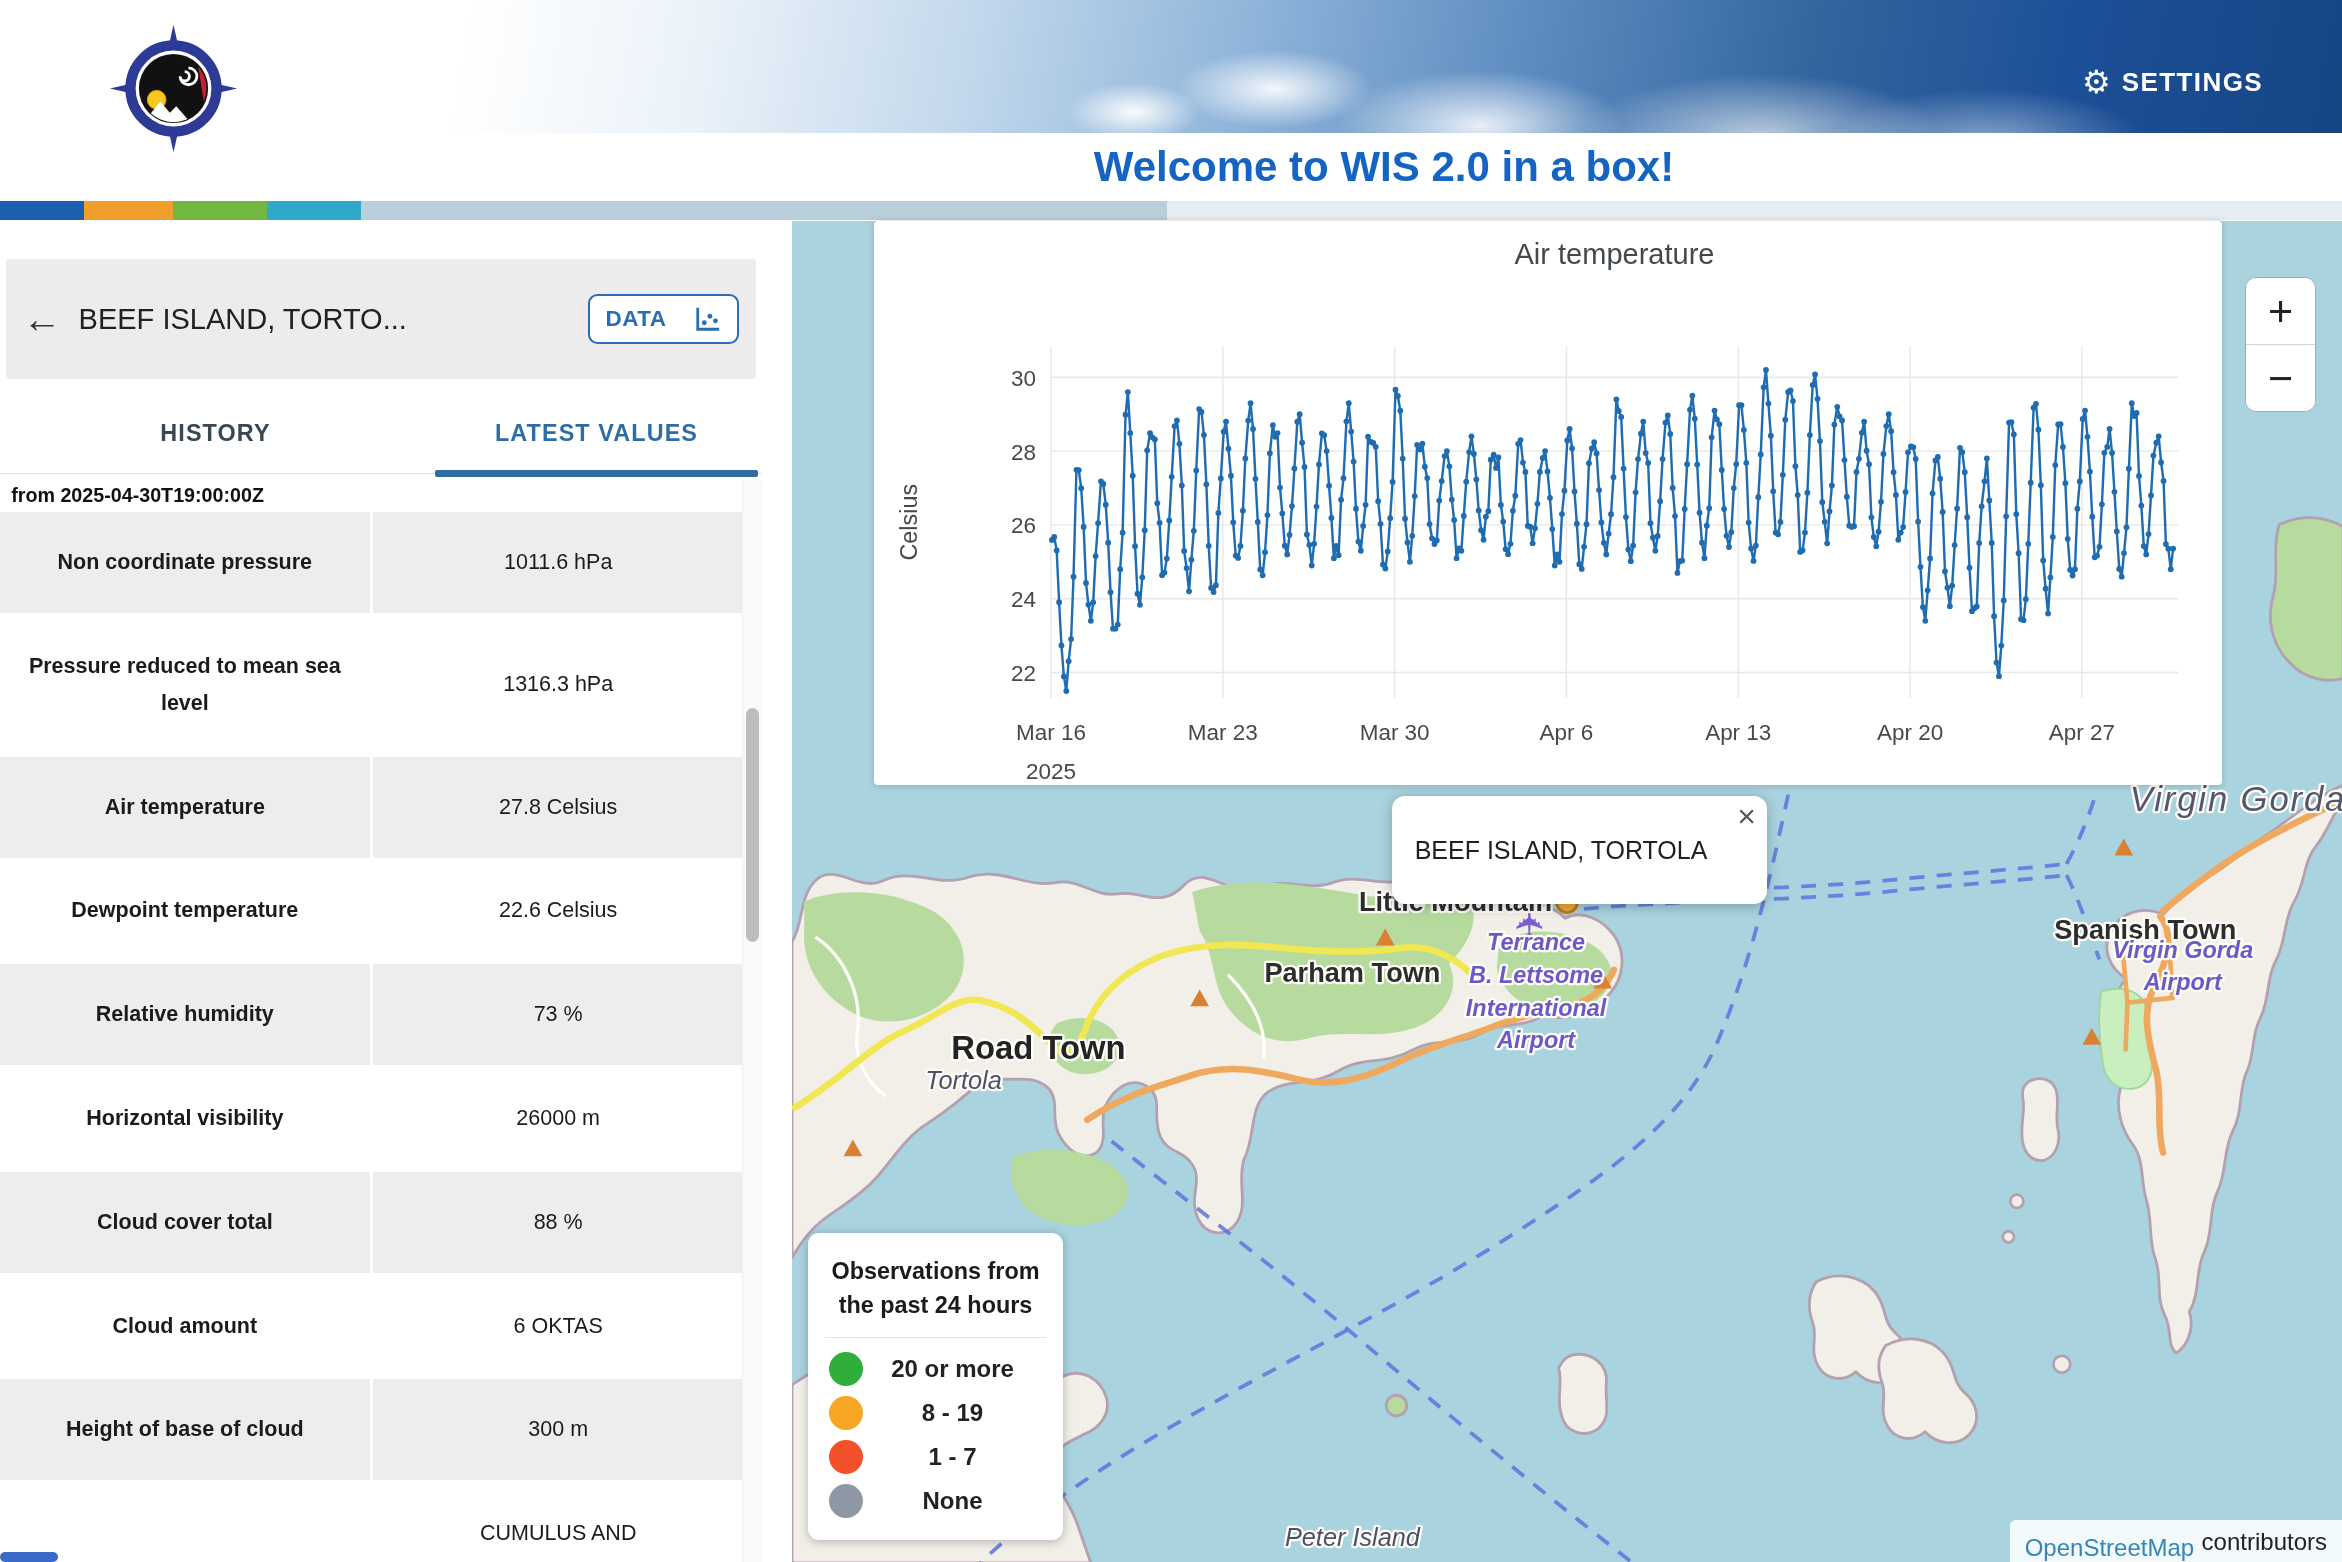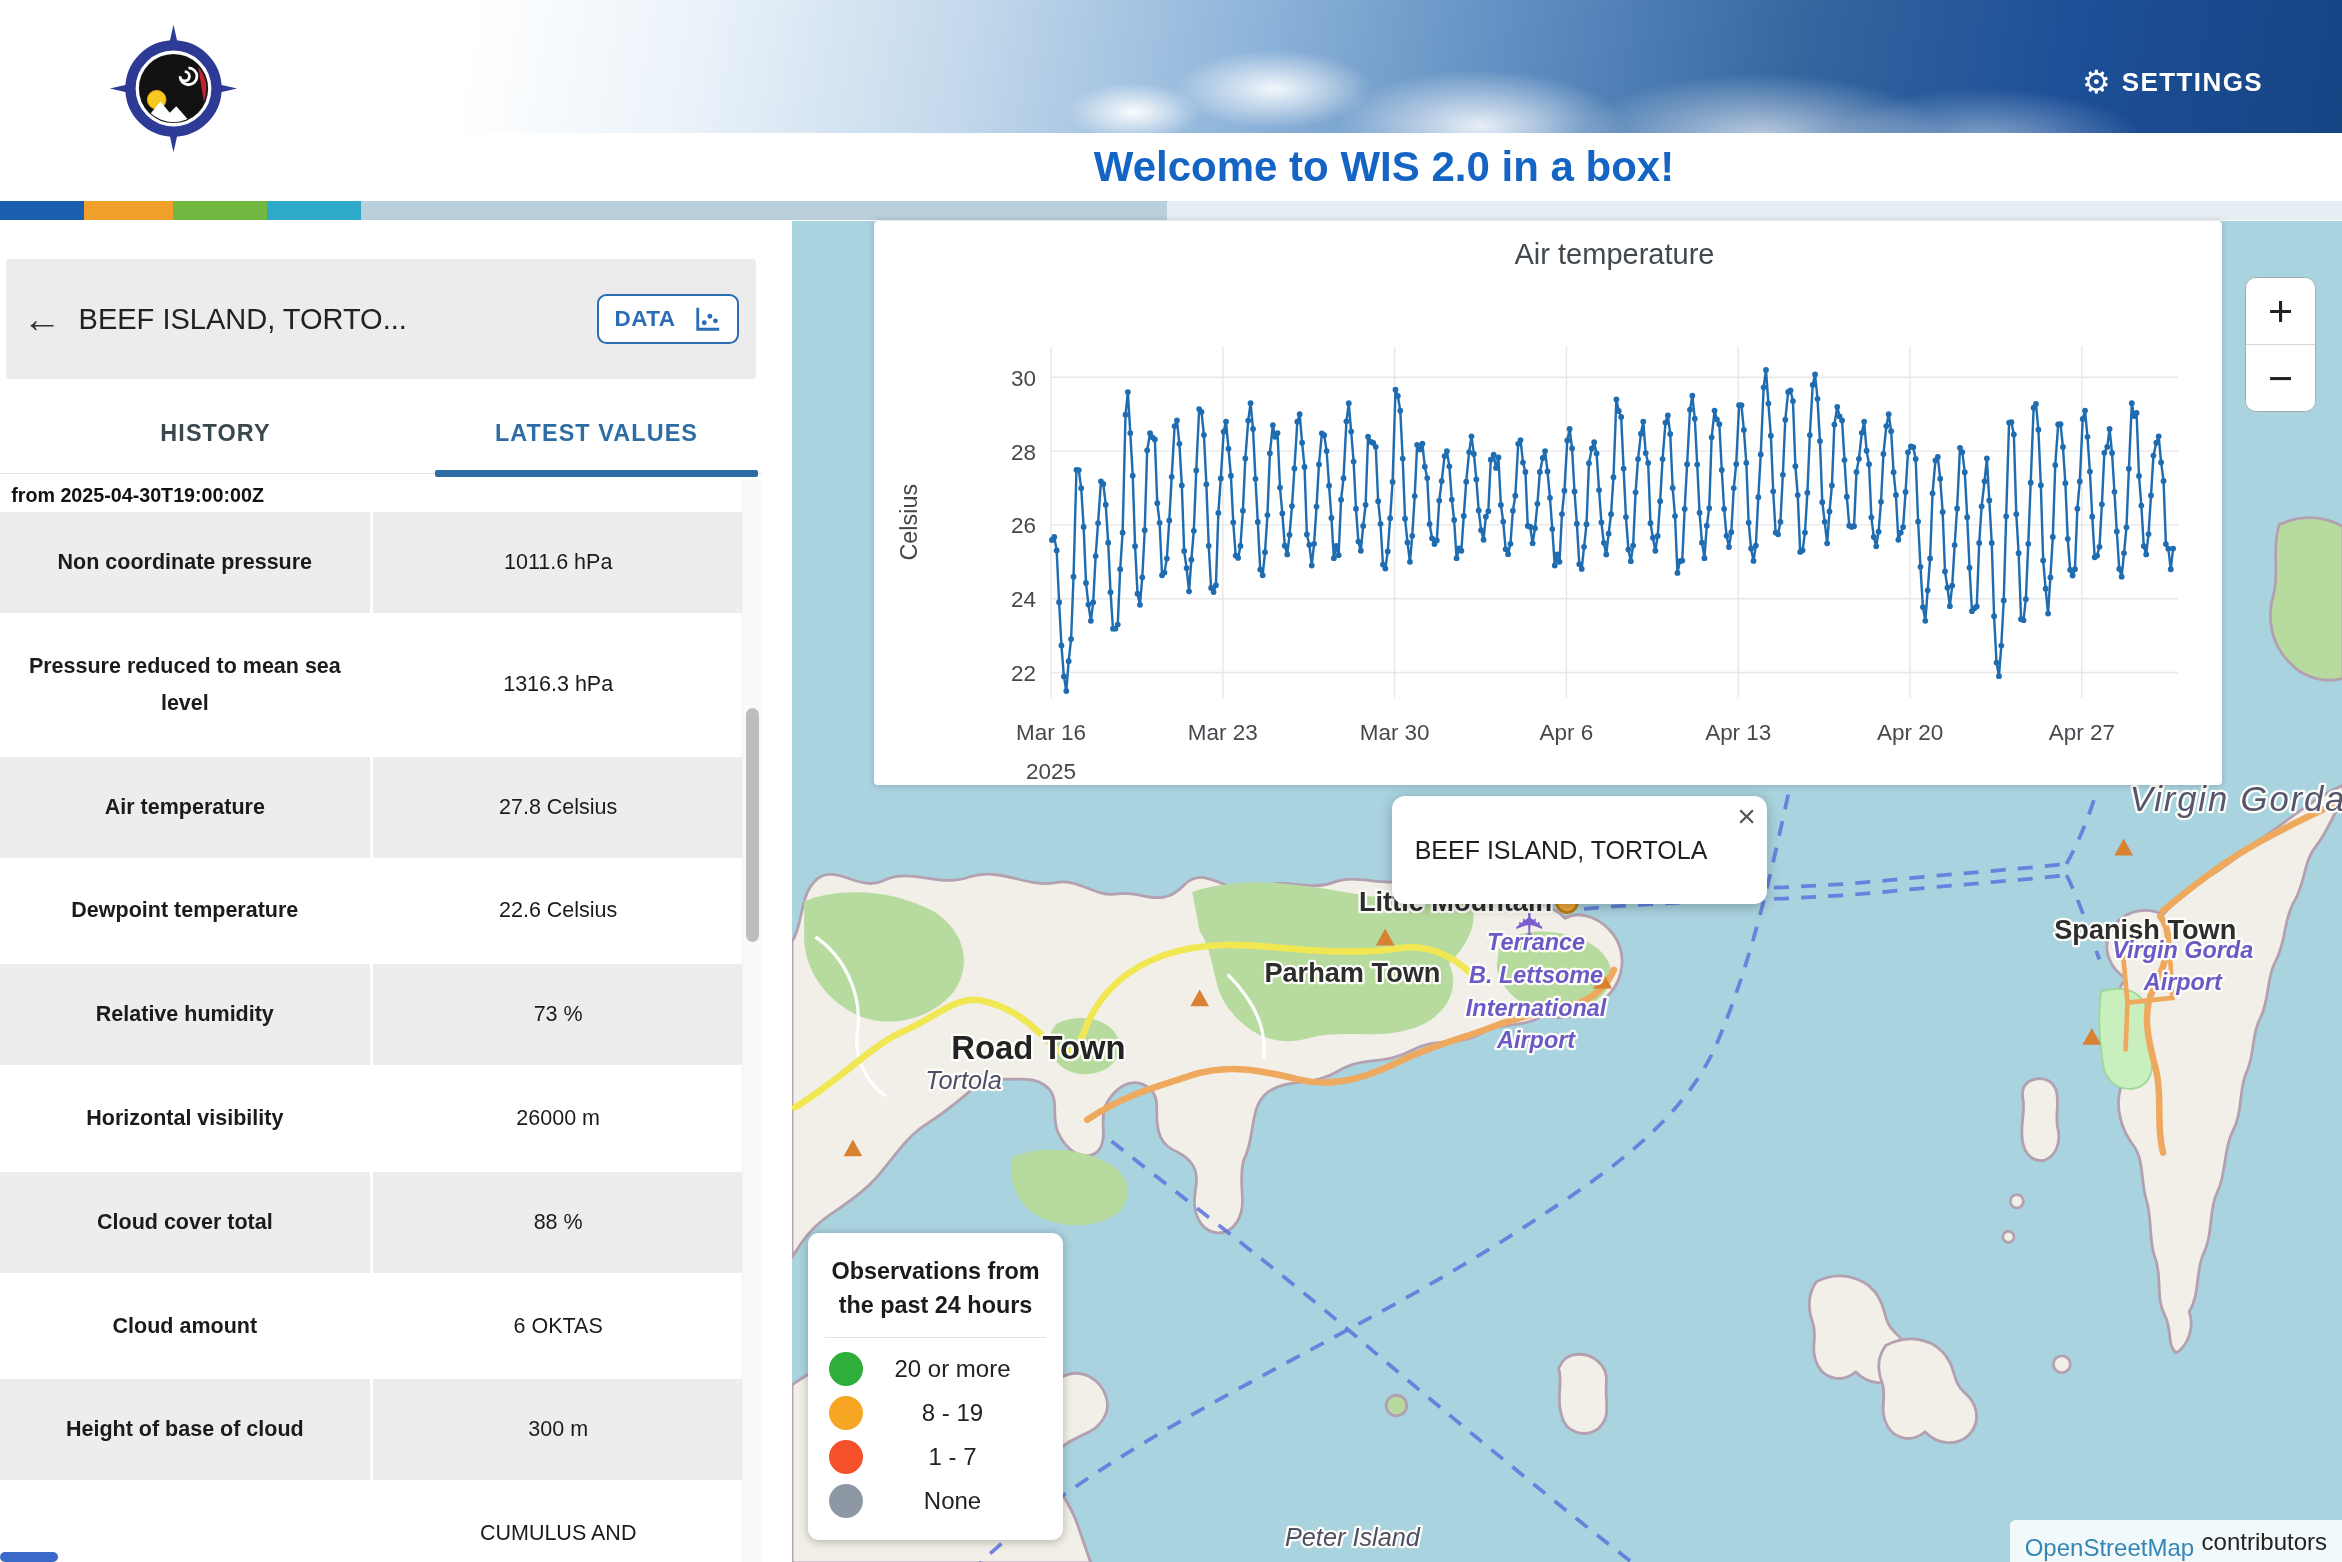--- a/index.html
+++ b/index.html
@@ -25,21 +25,21 @@
 
   .stripe{position:absolute;left:0;top:201px;width:2342px;height:19px;display:flex;}
   .stripe div{height:100%;}
 
   
   .station-panel{position:absolute;left:0;top:220px;width:762px;height:1343px;background:#fff;z-index:2;}
   .panel-header{position:absolute;left:5.6px;top:39px;width:750px;height:120px;background:#ececec;border-radius:3.7px;
     display:flex;align-items:center;padding:0 17px;box-sizing:border-box;}
   .back-btn{font-size:39px;color:#333;width:56px;cursor:pointer;flex:0 0 auto;}
   .station-title{font-size:29px;color:#212121;flex:1;white-space:nowrap;overflow:hidden;}
-  .data-btn{flex:0 0 auto;display:flex;align-items:center;gap:18px;border:2.8px solid #2a6db5;border-radius:9.4px;
+  .data-btn{flex:0 0 auto;display:flex;align-items:center;gap:27px;border:2.8px solid #2a6db5;border-radius:9.4px;
     padding:9.4px 15px;color:#2a6db5;font-size:22.5px;font-weight:600;letter-spacing:0.5px;background:#fff;cursor:pointer;}
   .tabs{position:absolute;left:0;top:173px;width:762px;height:80px;display:flex;border-bottom:1.9px solid #e4e4e4;}
   .tab{flex:0 0 431px;display:flex;align-items:center;justify-content:center;font-size:23.4px;letter-spacing:1.1px;
     font-weight:600;color:#39474f;cursor:pointer;position:relative;}
   .tab:last-child{flex:0 0 331px;}
   .tab.active{color:#2e6da4;}
   .tab.active::after{content:"";position:absolute;left:3.7px;right:3.7px;bottom:-3.7px;height:6.6px;background:#2e6da4;border-radius:1.9px;}
   .from-label{position:absolute;left:11.2px;top:264px;font-size:19.7px;font-weight:700;color:#111;}
   .obs-table{position:absolute;left:0;top:292px;width:743px;}
   .obs-row{display:flex;gap:3.7px;margin-bottom:2.8px;}
@@ -94,21 +94,21 @@
   .zoom-btn{width:100%;height:66px;display:flex;align-items:center;justify-content:center;font-size:43px;color:#222;cursor:pointer;background:#fff;}
   .zoom-btn + .zoom-btn{border-top:0.9px solid #d5d5d5;}
 
   
   .map-legend{position:absolute;left:808px;top:1233px;width:255px;background:#fff;border-radius:11.2px;
     box-shadow:0 1.9px 9.4px rgba(0,0,0,.25);z-index:5;padding:20.6px 13px 17px;box-sizing:border-box;}
   .legend-title{font-size:23.4px;font-weight:700;color:#1b1b1b;text-align:center;line-height:34px;}
   .legend-divider{height:0.9px;background:#e3e3e3;margin:15px 3.7px 9.4px;}
   .legend-item{display:flex;align-items:center;height:44px;padding:0 7.5px;}
   .legend-dot{width:34px;height:34px;border-radius:50%;flex:0 0 auto;}
-  .legend-item .lab{flex:1;text-align:center;font-size:24px;color:#222;}
+  .legend-item .lab{flex:1;text-align:center;font-size:24px;color:#222;font-weight:bold;}
 
   
   .map-attrib{position:absolute;right:0;top:1520px;height:43px;background:rgba(255,255,255,.85);z-index:5;
     display:flex;align-items:center;padding:0 15px 7.5px;border-radius:5.6px 0 0 0;font-size:24px;}
   .map-attrib .osm{color:#3585b5;cursor:pointer;margin-top:12px;}
   .map-attrib .rest{color:#222;margin-left:7.5px;}
 </style>
 </head>
 <body>
 

